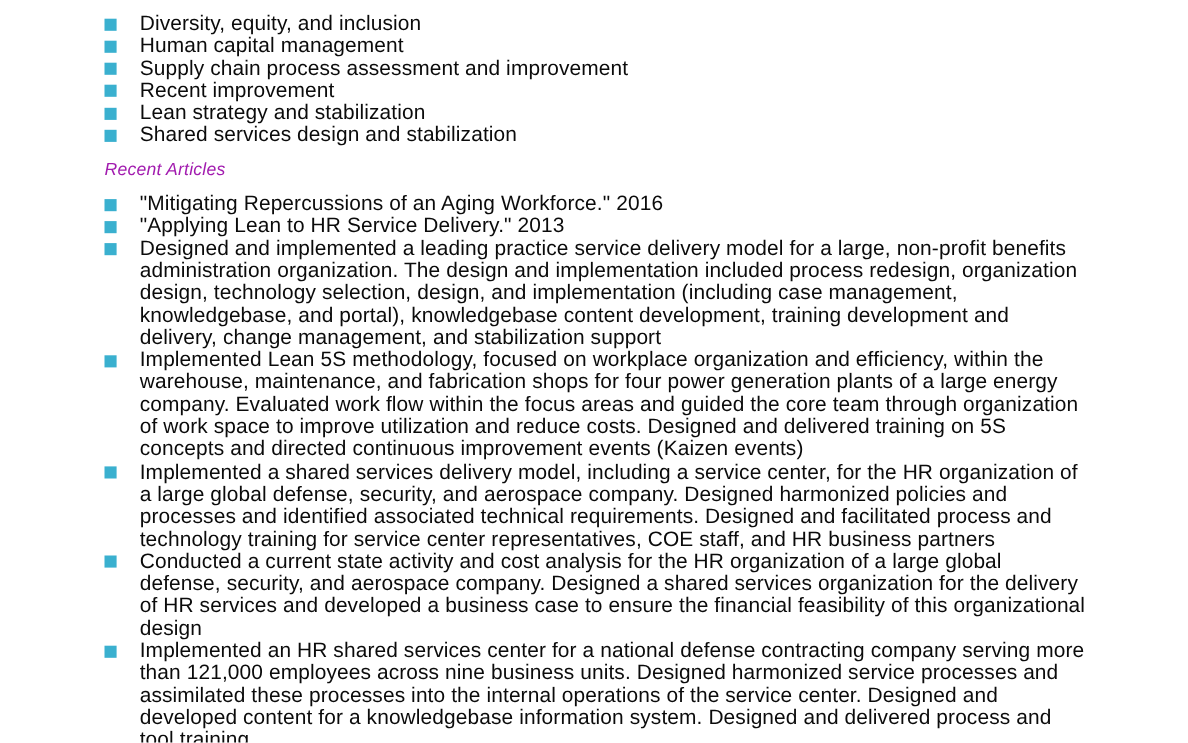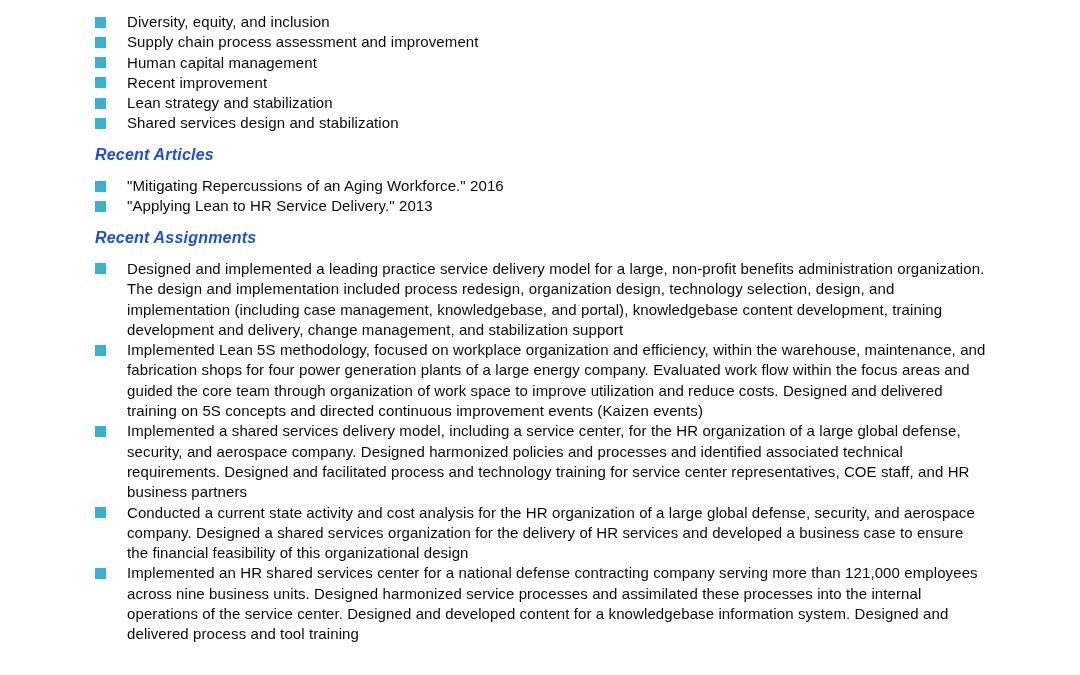--- a/index.html
+++ b/index.html
@@ -22,21 +22,21 @@
     background: #ffffff;
   }
   ul.bullet-list {
     list-style: none;
     margin: 0;
     padding: 0;
   }
   ul.bullet-list li {
     display: flex;
     align-items: flex-start;
-    font-size: 15px;
+    font-size: 19px;
     line-height: 20.3px;
     letter-spacing: 0.1px;
     justify-content: center;
   }
   .bullet {
     flex: 0 0 11px;
     width: 11px;
     height: 11px;
     background: #3ab0cf;
     margin-top: 4.5px;
@@ -44,42 +44,42 @@
   }
   .li-text {
     flex: 1 1 auto;
     min-width: 0;
   }
   h3.section-heading {
     margin: 11px 0 11px 0;
     font-size: 16px;
     line-height: 20.3px;
     font-style: italic;
-    font-weight: bold;
-    color: #1d4ed8;
+    font-weight: normal;
+    color: #a21caf;
     letter-spacing: 0.2px;
   }
 </style>
 </head>
 <body>
 
 <div class="page">
 
   <ul class="bullet-list">
     <li>
       <span class="bullet"></span>
       <span class="li-text">Diversity, equity, and inclusion</span>
     </li>
     <li>
       <span class="bullet"></span>
-      <span class="li-text">Supply chain process assessment and improvement</span>
+      <span class="li-text">Human capital management</span>
     </li>
     <li>
       <span class="bullet"></span>
-      <span class="li-text">Human capital management</span>
+      <span class="li-text">Supply chain process assessment and improvement</span>
     </li>
     <li>
       <span class="bullet"></span>
       <span class="li-text">Recent improvement</span>
     </li>
     <li>
       <span class="bullet"></span>
       <span class="li-text">Lean strategy and stabilization</span>
     </li>
     <li>
@@ -94,21 +94,20 @@
     <li>
       <span class="bullet"></span>
       <span class="li-text">"Mitigating Repercussions of an Aging Workforce." 2016</span>
     </li>
     <li>
       <span class="bullet"></span>
       <span class="li-text">"Applying Lean to HR Service Delivery." 2013</span>
     </li>
   </ul>
 
-  <h3 class="section-heading">Recent Assignments</h3>
 
   <ul class="bullet-list">
     <li>
       <span class="bullet"></span>
       <span class="li-text">Designed and implemented a leading practice service delivery model for a large, non-profit benefits administration organization. The design and implementation included process redesign, organization design, technology selection, design, and implementation (including case management, knowledgebase, and portal), knowledgebase content development, training development and delivery, change management, and stabilization support</span>
     </li>
     <li>
       <span class="bullet"></span>
       <span class="li-text">Implemented Lean 5S methodology, focused on workplace organization and efficiency, within the warehouse, maintenance, and fabrication shops for four power generation plants of a large energy company. Evaluated work flow within the focus areas and guided the core team through organization of work space to improve utilization and reduce costs. Designed and delivered training on 5S concepts and directed continuous improvement events (Kaizen events)</span>
     </li>

